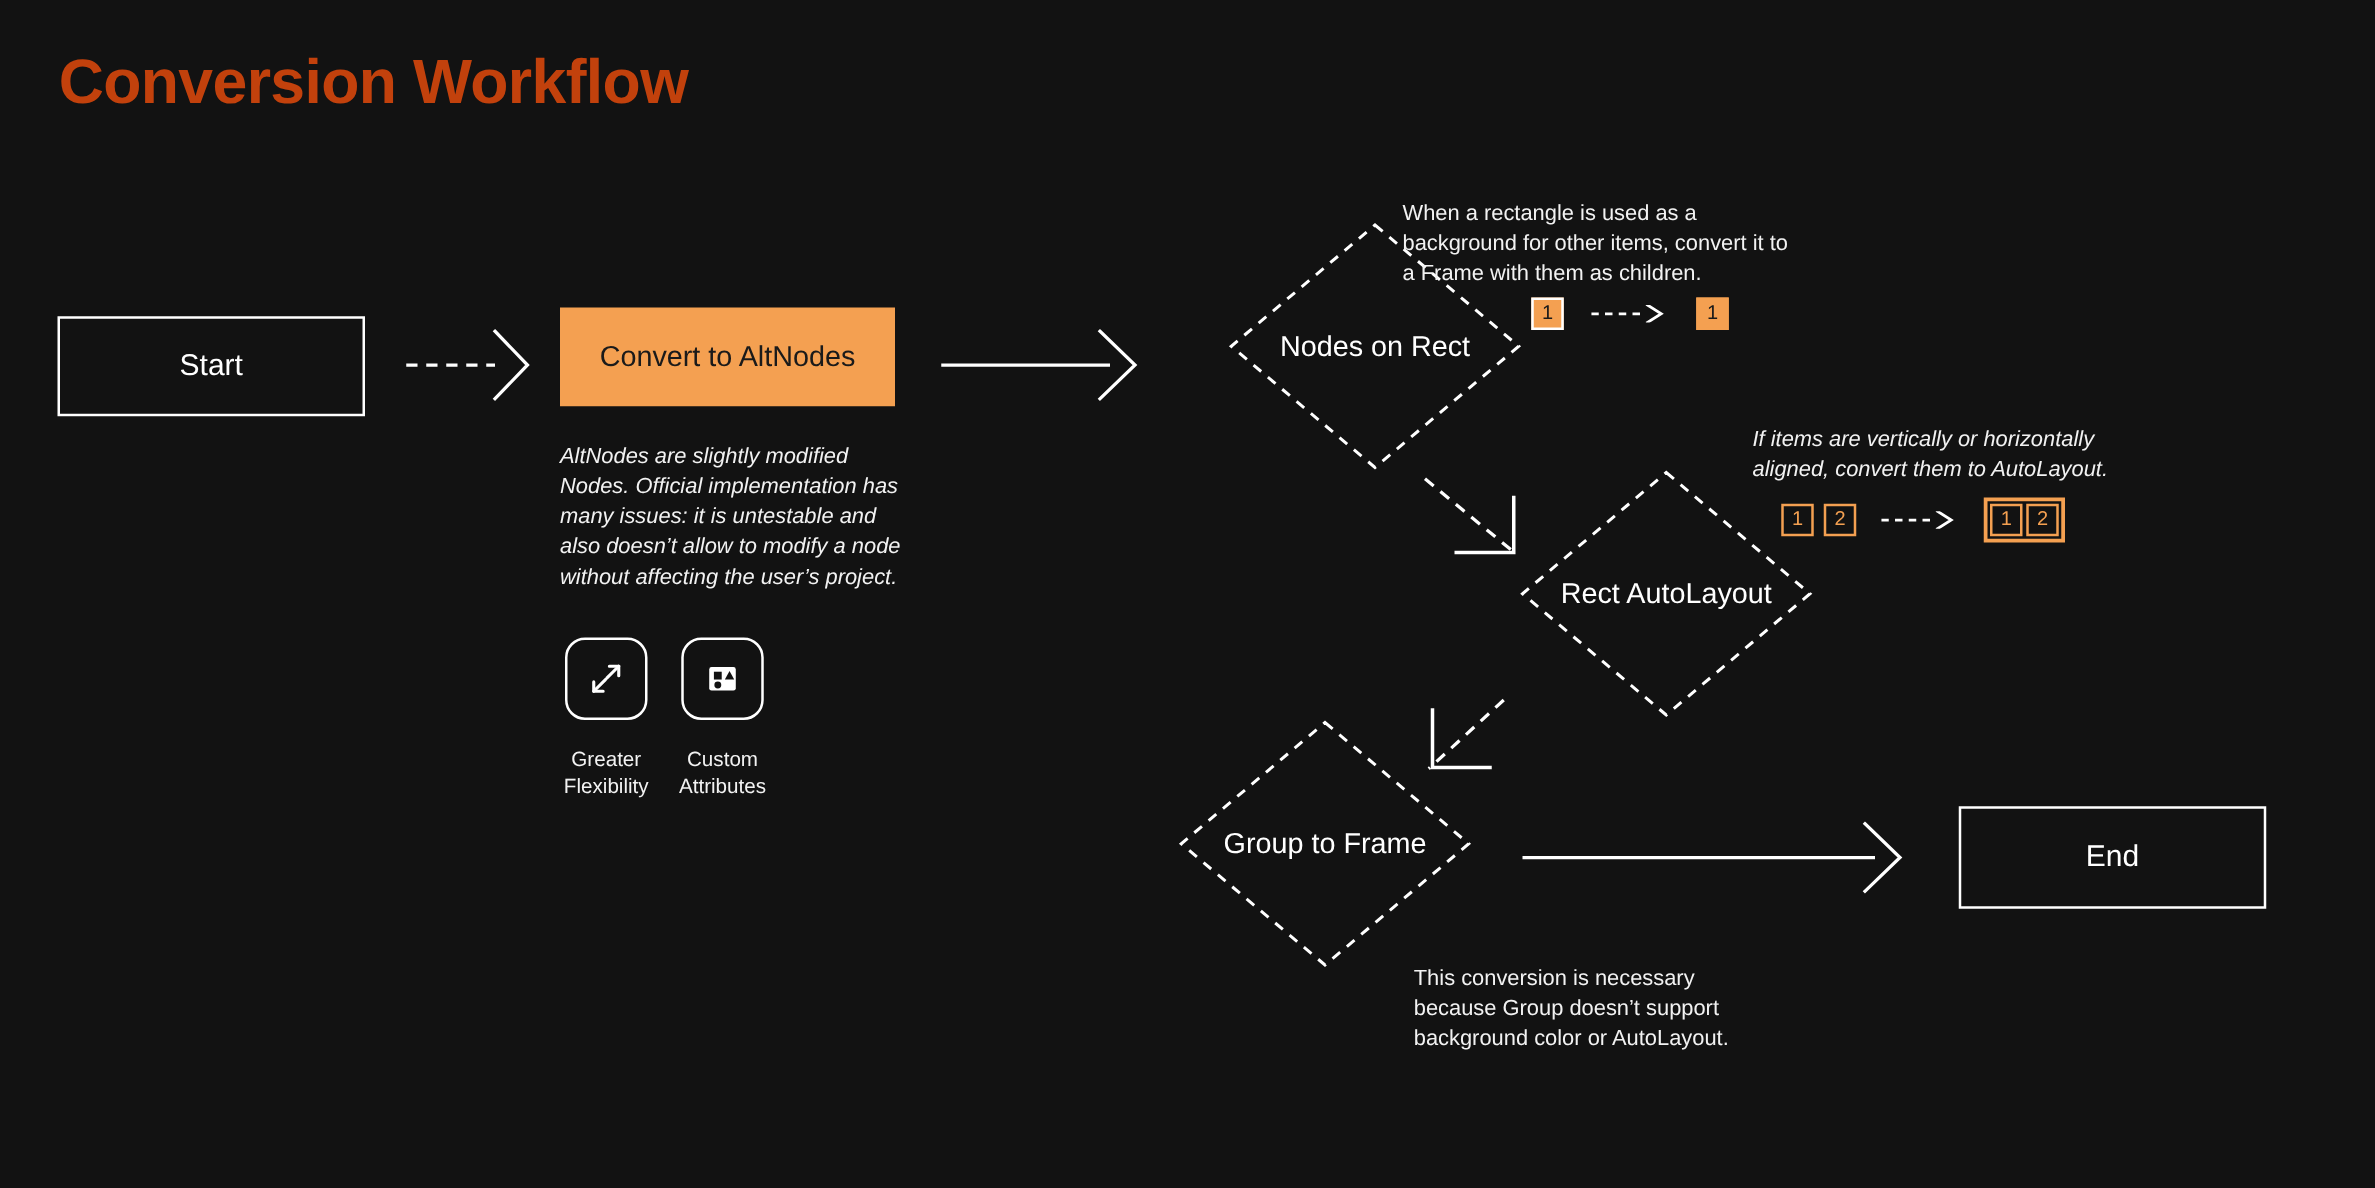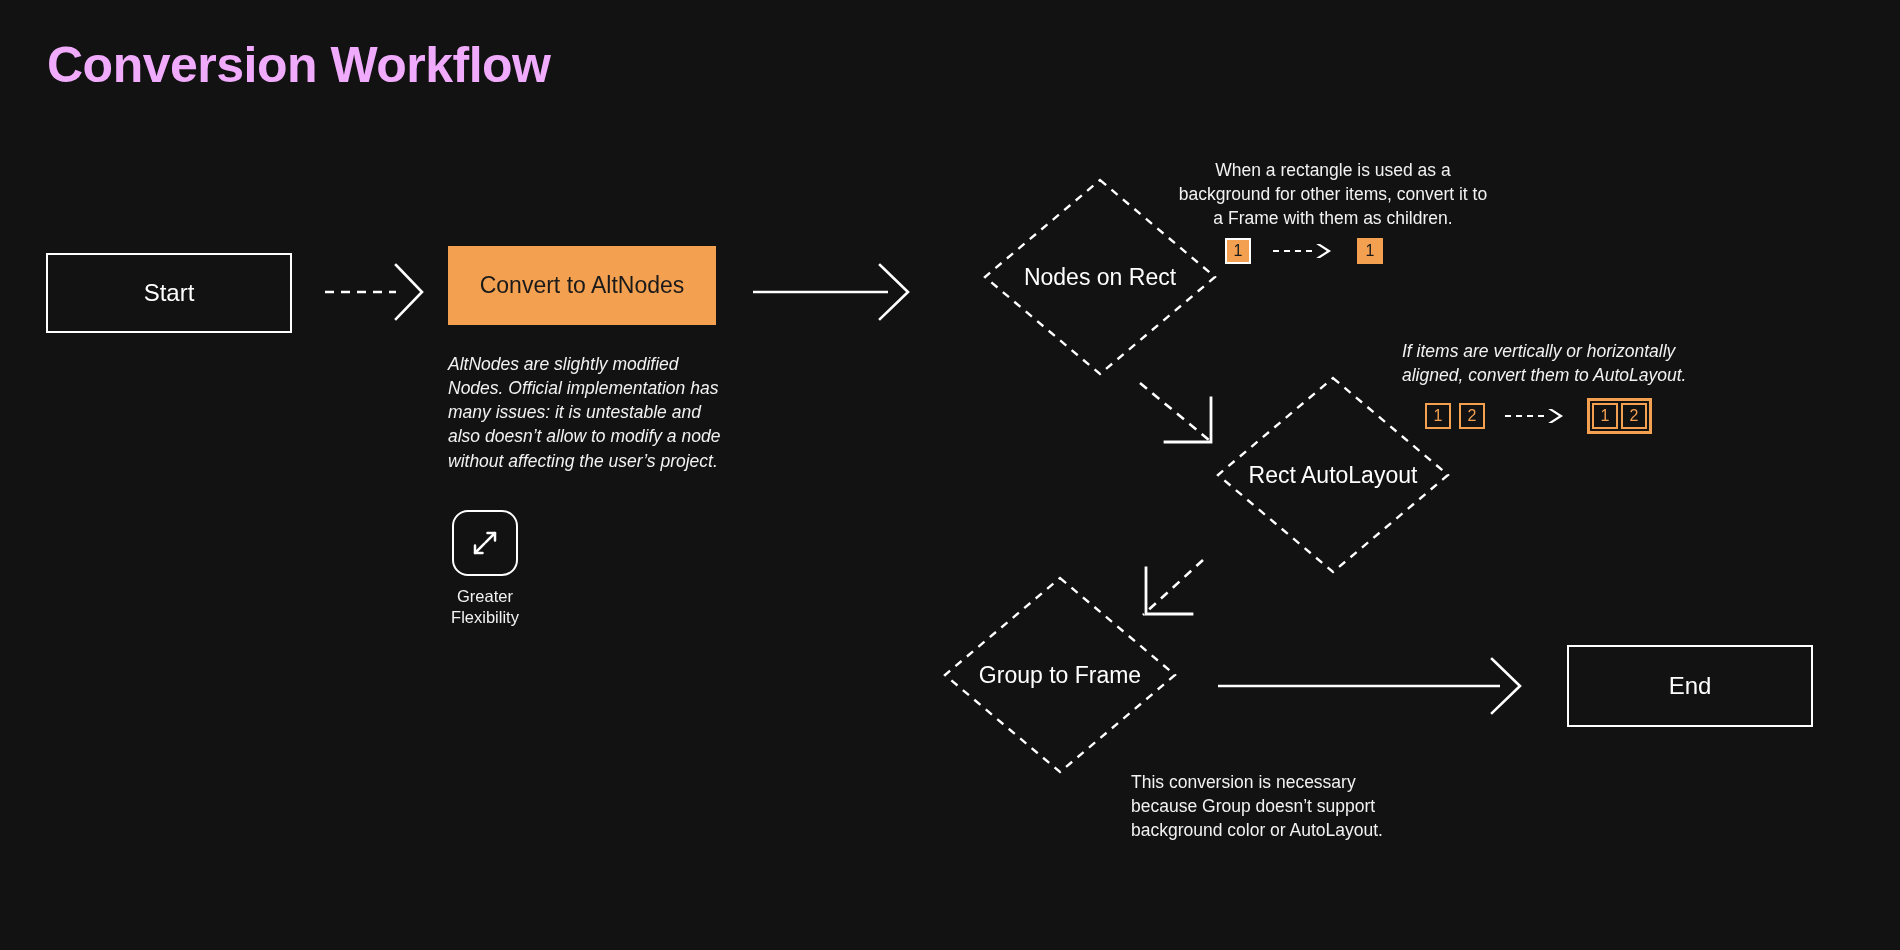--- a/index.html
+++ b/index.html
@@ -23,21 +23,21 @@
   }
   .abs { position: absolute; }
 
   
   #page-title {
     left: 47px;
     top: 38px;
     font-size: 50px;
     font-weight: bold;
     letter-spacing: -0.5px;
-    color: #f0abfc;
+    color: #c2410c;
     line-height: 1.1;
   }
 
   
   .term-box {
     border: 2px solid #ffffff;
     background: #121212;
     display: flex;
     align-items: center;
     justify-content: center;
@@ -73,21 +73,21 @@
   }
   .feature { width: 66px; display: flex; flex-direction: column; align-items: center; }
   .feature-icon {
     width: 62px; height: 62px;
     border: 2px solid #ffffff;
     border-radius: 16px;
     display: flex; align-items: center; justify-content: center;
     background: #121212;
   }
   .feature-label {
-    margin-top: 10px;
+    margin-top: 22px;
     font-size: 16.5px;
     line-height: 1.25;
     text-align: center;
     color: #f2f2f2;
     white-space: pre-line;
   }
 
   
   .diamond-wrap { position: absolute; }
   .diamond-shape {
@@ -108,21 +108,21 @@
   #dia-auto-autolayout { left: 1215px; top: 375px; width: 236px; height: 200px; }
   #dia-group-to-frame { left: 942px; top: 575px; width: 236px; height: 200px; }
 
   
   .annotation {
     position: absolute;
     font-size: 17.5px;
     line-height: 1.38;
     color: #f2f2f2;
   }
-  #note-rect { left: 1178px; top: 158px; width: 310px; text-align: center; }
+  #note-rect { left: 1122px; top: 158px; width: 310px; }
   #note-align { left: 1402px; top: 339px; width: 325px; font-style: italic; }
   #note-group { left: 1131px; top: 770px; width: 290px; }
 
   
   .badge-row {
     position: absolute;
     display: flex;
     align-items: center;
   }
   .badge {
@@ -214,20 +214,32 @@
           <polyline points="10,20 4,20 4,14"></polyline>
           <line x1="20" y1="4" x2="12.5" y2="11.5"></line>
           <line x1="4" y1="20" x2="11.5" y2="12.5"></line>
         </svg>
       </div>
       <div class="feature-label">Greater
 Flexibility</div>
     </div>
 
 
+    <div class="feature">
+      <div class="feature-icon">
+        <svg width="30" height="30" viewBox="0 0 24 24">
+          <rect x="3.5" y="4.5" width="17" height="15" rx="1.5" fill="#ffffff"></rect>
+          <rect x="6.5" y="7.5" width="5" height="5" fill="#121212"></rect>
+          <path d="M16.5 7 L19.5 12.5 L13.5 12.5 Z" fill="#121212"></path>
+          <circle cx="9" cy="16" r="2.2" fill="#121212"></circle>
+        </svg>
+      </div>
+      <div class="feature-label">Custom
+Attributes</div>
+    </div>
 
   </div>
 
   <div class="diamond-wrap" id="dia-nodes-on-rect">
     <svg class="diamond-shape" viewBox="0 0 236 200" preserveAspectRatio="none">
       <polygon points="118,3 233,100 118,197 3,100" fill="none" stroke="#ffffff" stroke-width="2.4" stroke-dasharray="8 7"></polygon>
     </svg>
     <div class="diamond-label">Nodes on Rect</div>
   </div>
 

